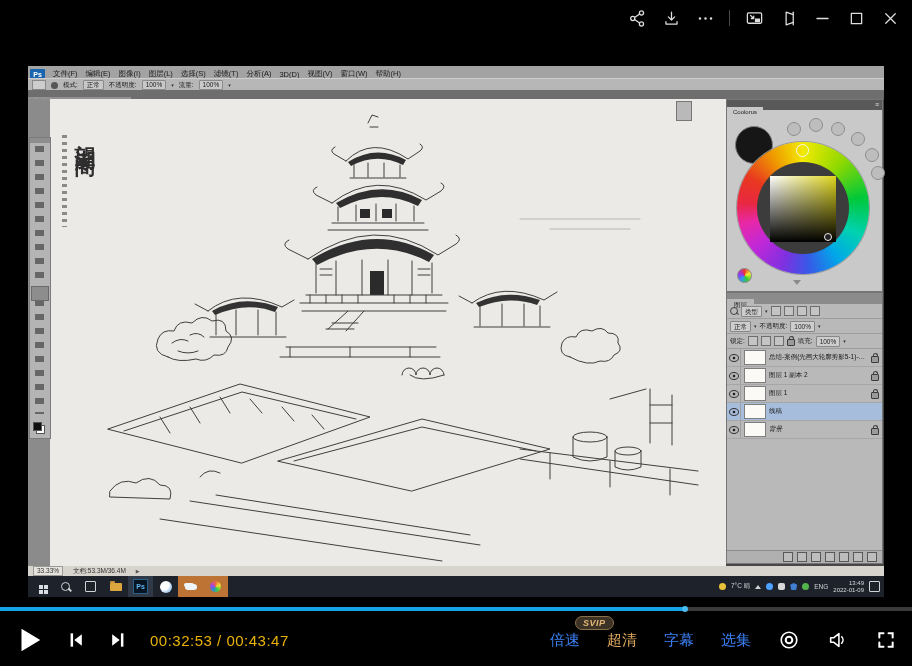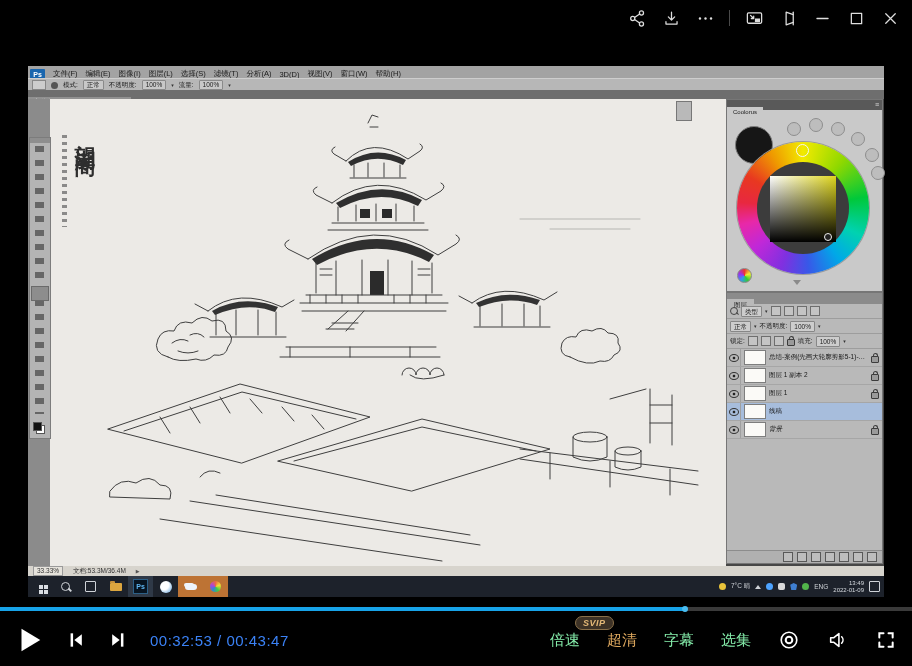--- a/index.html
+++ b/index.html
@@ -109,23 +109,23 @@
   .tray-sq{width:7px;height:7px;flex:none;}
   .wtb-clock{display:flex;flex-direction:column;align-items:flex-end;font-size:6px;line-height:7px;color:#d7dbe0;}
   .action-center{width:9px;height:9px;border:1px solid #cfd3d8;border-radius:1px;}
   
   .progress{position:absolute;left:0;right:0;top:607px;height:4px;background:#3a3a3a;cursor:pointer;}
   .progress-fill{position:absolute;left:0;top:0;bottom:0;background:#17a3e8;}
   .progress-knob{position:absolute;top:-1px;width:6px;height:6px;border-radius:50%;background:#49bdf2;left:calc(75.1% - 3px);}
   .controls{position:absolute;left:0;right:0;bottom:0;height:52px;display:flex;align-items:center;background:#000;}
   .ctl-left{display:flex;align-items:center;margin-left:14px;gap:22px;}
   .ctl-btn{display:flex;align-items:center;justify-content:center;cursor:pointer;}
-  .ctl-time{color:#3b82f6;font-size:15px;white-space:nowrap;letter-spacing:.5px;}
+  .ctl-time{color:#eab308;font-size:15px;white-space:nowrap;letter-spacing:.5px;}
   .ctl-right{margin-left:auto;display:flex;align-items:center;gap:27px;padding-right:16px;}
-  .ctl-label{color:#86efac;font-size:15px;cursor:pointer;white-space:nowrap;}
+  .ctl-label{color:#3b82f6;font-size:15px;cursor:pointer;white-space:nowrap;}
   .ctl-quality{position:relative;color:#dfa95f;}
   .svip-badge{position:absolute;left:-32px;top:-15px;background:#3d3226;border:1px solid #8a7049;color:#e3b877;font-size:9px;font-weight:bold;font-style:italic;padding:1px 7px;border-radius:8px;letter-spacing:.5px;}
   .ctl-right svg{display:block;}
 </style>
 </head>
 <body>
 
 <div class="titlebar">
   <div class="tb-icons">
     <div class="tb-btn">

